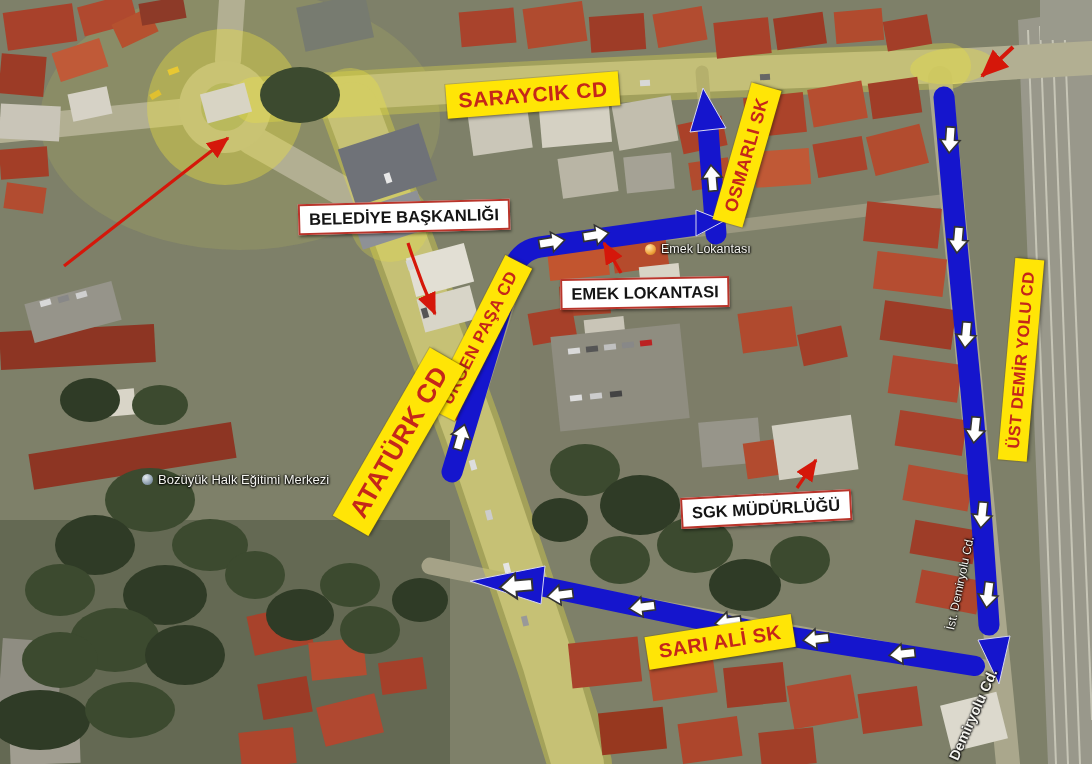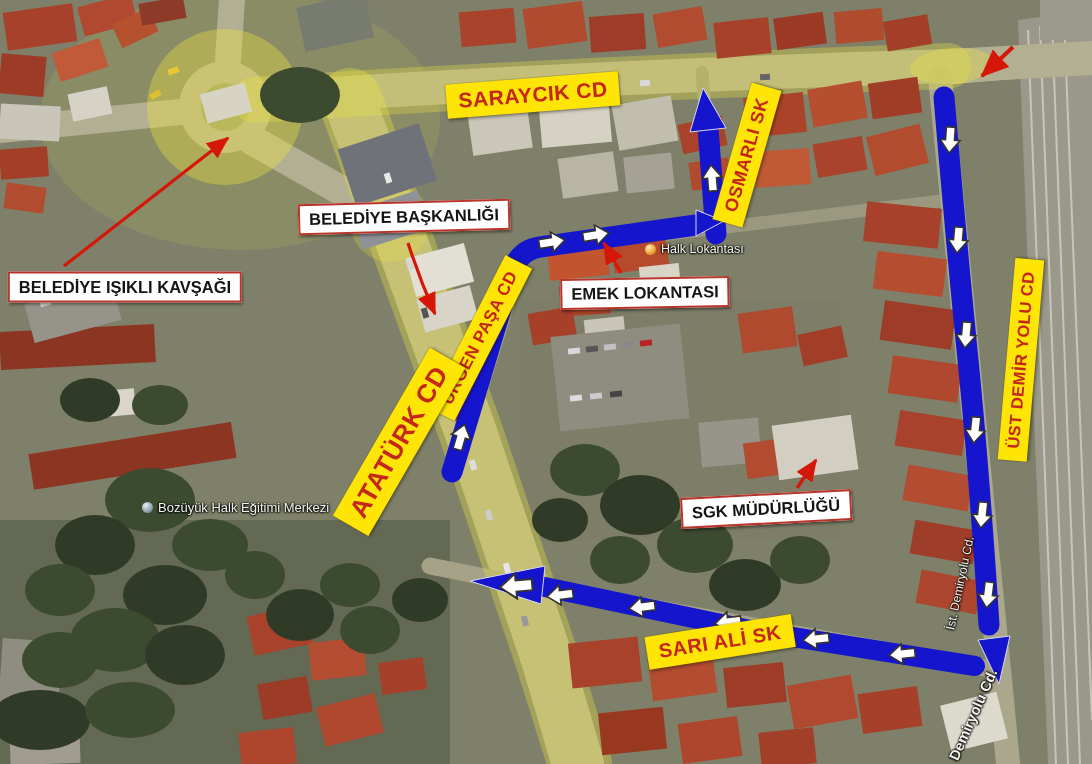--- a/index.html
+++ b/index.html
@@ -267,40 +267,39 @@
 
     <g fill="none" stroke="#d5170a" stroke-width="3.2">
       <path d="M64,266 L228,138" marker-end="url(#rh)"></path>
       <path d="M408,243 Q420,280 435,314" marker-end="url(#rh)"></path>
       <path d="M621,273 L604,243" marker-end="url(#rh)"></path>
       <path d="M1013,47 L982,76" marker-end="url(#rh)" stroke-width="4"></path>
       <path d="M797,488 L816,460" marker-end="url(#rh)"></path>
     </g>
   </svg>
 
-  <div class="poi" style="left:142px;top:500px;">
+  <div class="poi" style="left:142px;top:472px;">
     <span class="poi-dot dot-gray"></span>
     <span>Bozüyük Halk Eğitimi Merkezi</span>
   </div>
   <div class="poi" style="left:645px;top:242px;font-size:12.5px;">
     <span class="poi-dot dot-orange"></span>
-    <span>Halk Lokantası</span>
+    <span>Emek Lokantası</span>
   </div>
   <div class="poi" style="left:960px;top:583px;font-size:12px;transform:translate(-50%,-50%) rotate(-78deg);">
     <span>İst. Demiryolu Cd.</span>
   </div>
   <div class="poi" style="left:968px;top:726px;font-size:14.5px;font-weight:700;transform:translate(-50%,-50%) rotate(-66deg);">
     <span>İst. Demiryolu Cd.</span>
   </div>
 
   <div class="street" style="left:533px;top:95px;font-size:21px;transform:translate(-50%,-50%) rotate(-4.5deg);">SARAYCIK CD</div>
   <div class="street" style="left:747px;top:155px;font-size:18px;transform:translate(-50%,-50%) rotate(-74deg);">OSMARLI SK</div>
   <div class="street" style="left:480px;top:338px;font-size:17px;transform:translate(-50%,-50%) rotate(-63deg);">ÜRGEN PAŞA CD</div>
   <div class="street" style="left:399px;top:442px;font-size:26px;transform:translate(-50%,-50%) rotate(-60deg);">ATATÜRK CD</div>
   <div class="street" style="left:1021px;top:360px;font-size:16.5px;transform:translate(-50%,-50%) rotate(-85deg);">ÜST DEMİR YOLU CD</div>
   <div class="street" style="left:720px;top:642px;font-size:20px;transform:translate(-50%,-50%) rotate(-9deg);">SARI ALİ SK</div>
 
   <div class="callout" style="left:404px;top:217px;transform:translate(-50%,-50%) rotate(-1.5deg);">BELEDİYE BAŞKANLIĞI</div>
-  <div class="callout" style="left:125px;top:287px;transform:translate(-50%,-50%);">BELEDİYE IŞIKLI KAVŞAĞI</div>
   <div class="callout" style="left:645px;top:293px;transform:translate(-50%,-50%) rotate(-1deg);">EMEK LOKANTASI</div>
   <div class="callout" style="left:766px;top:509px;transform:translate(-50%,-50%) rotate(-3deg);">SGK MÜDÜRLÜĞÜ</div>
 
 </div>
 
 </body></html>

